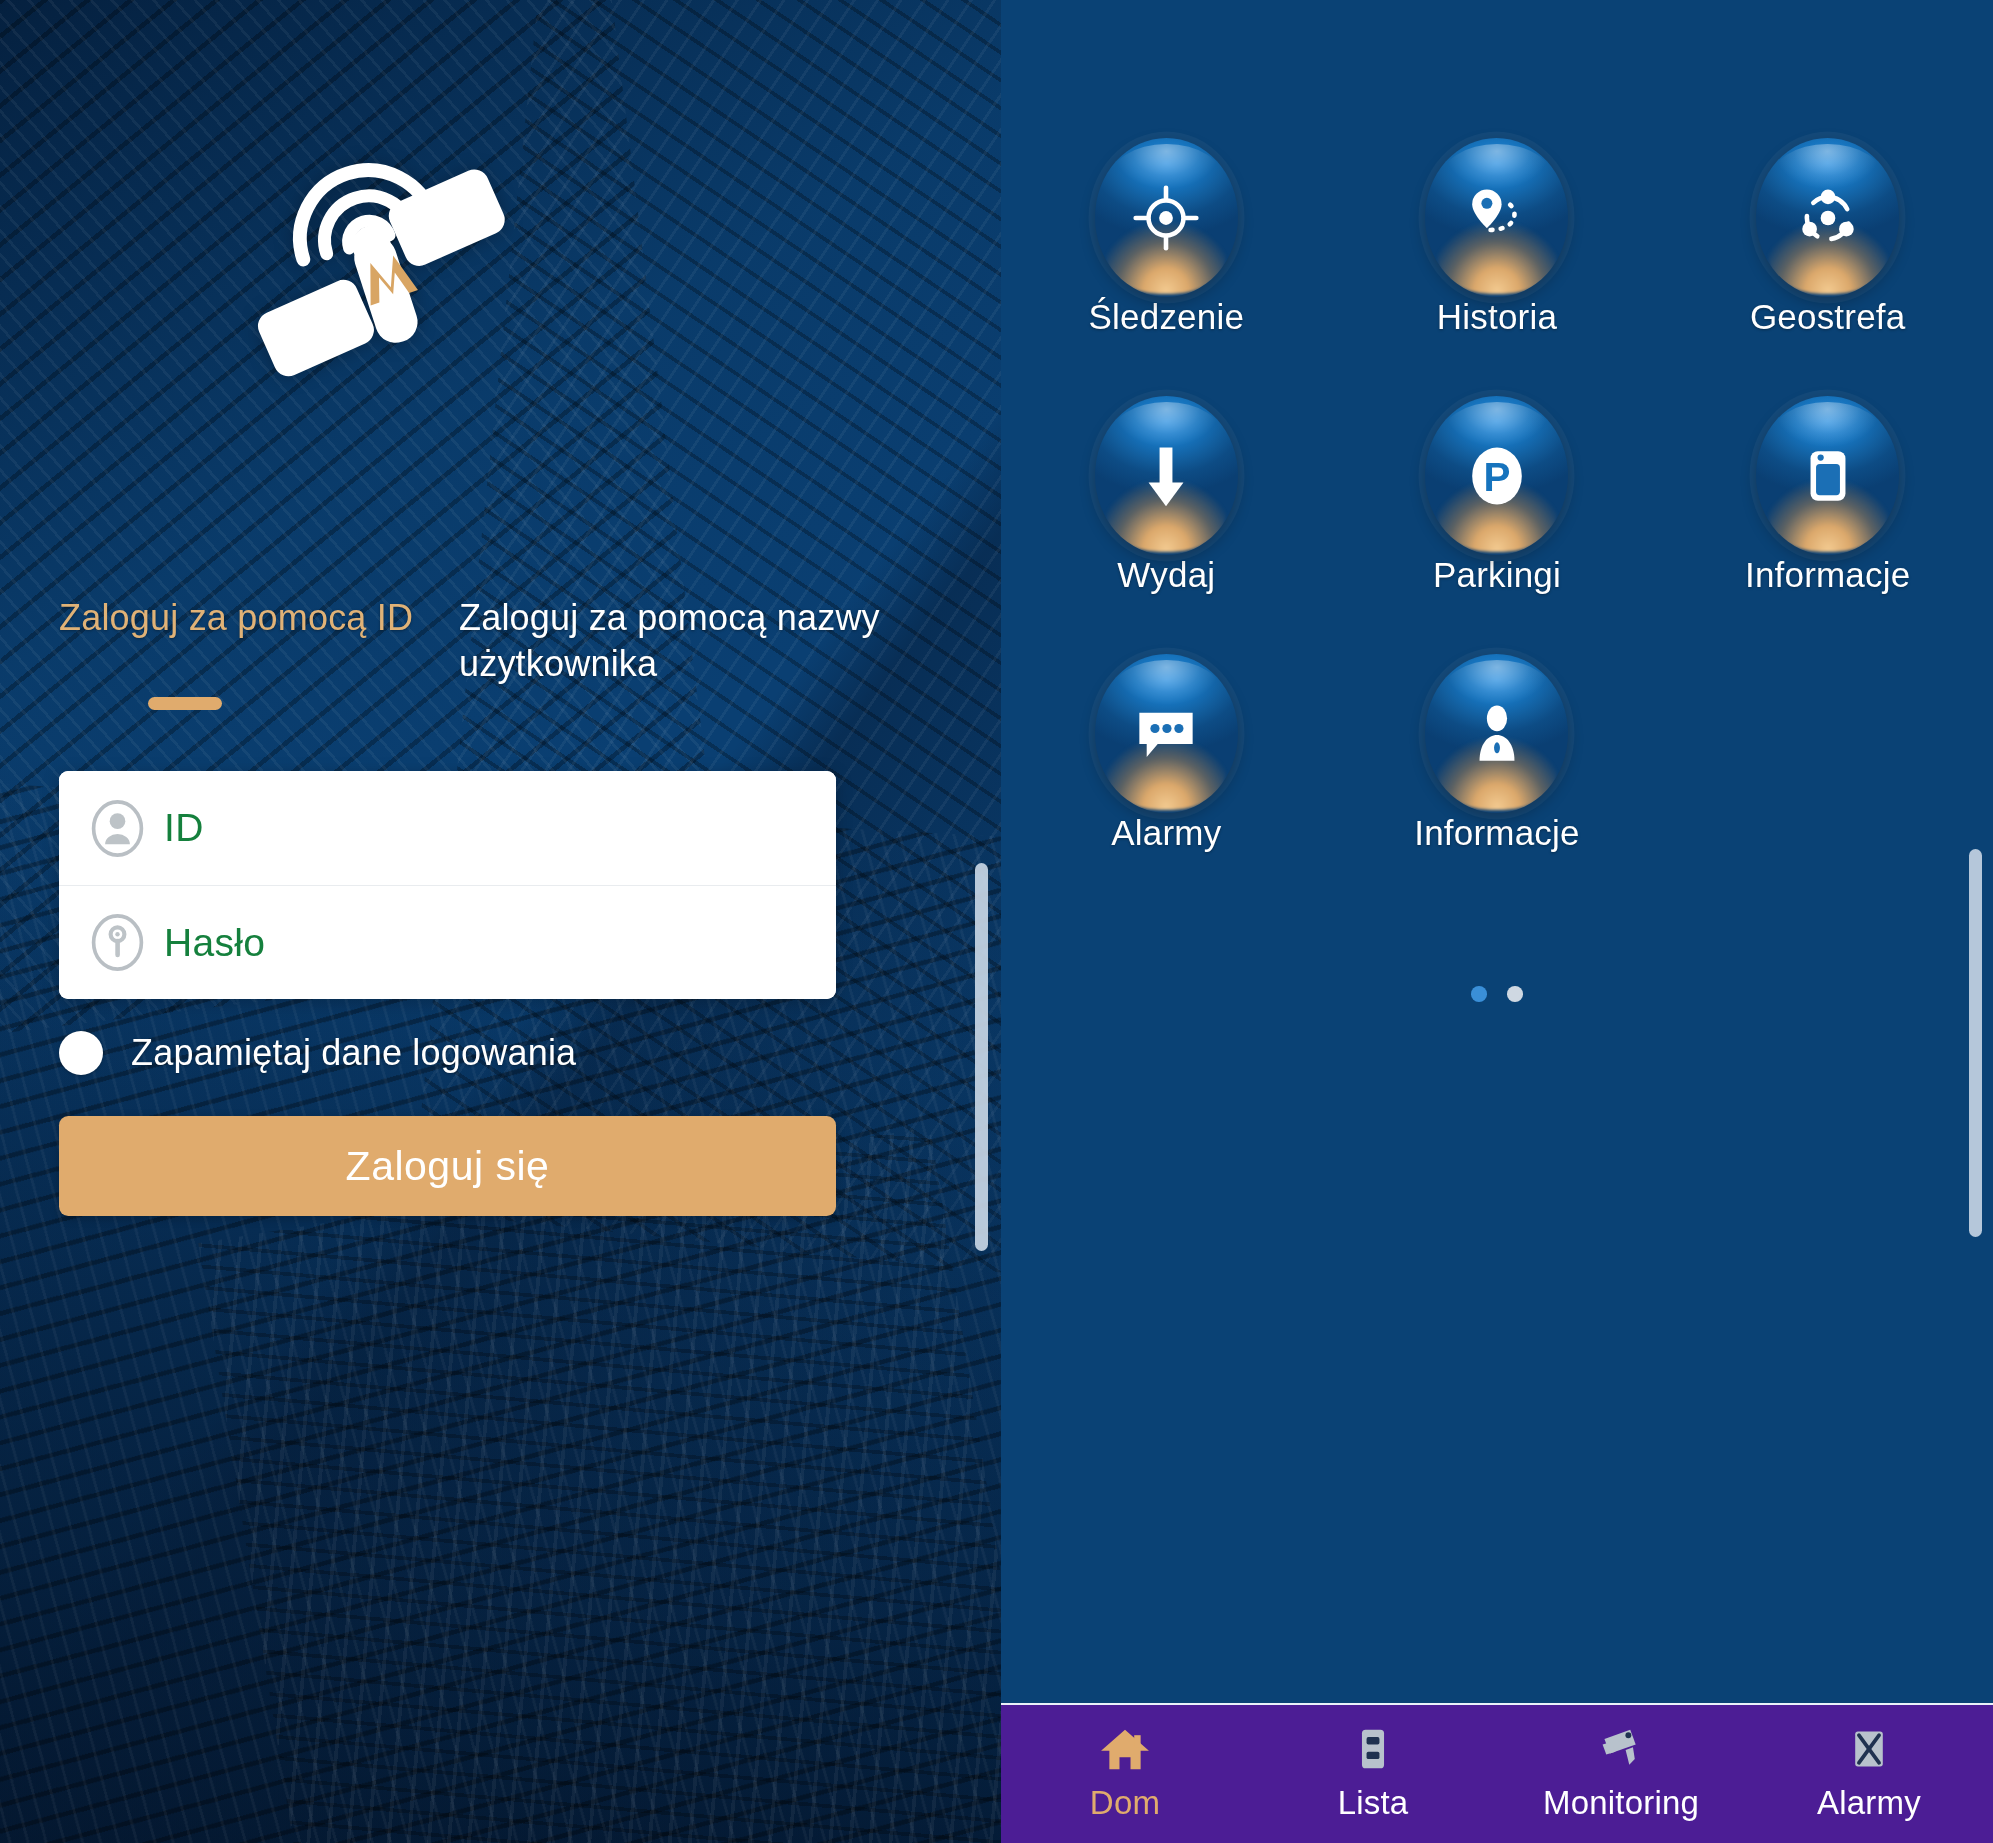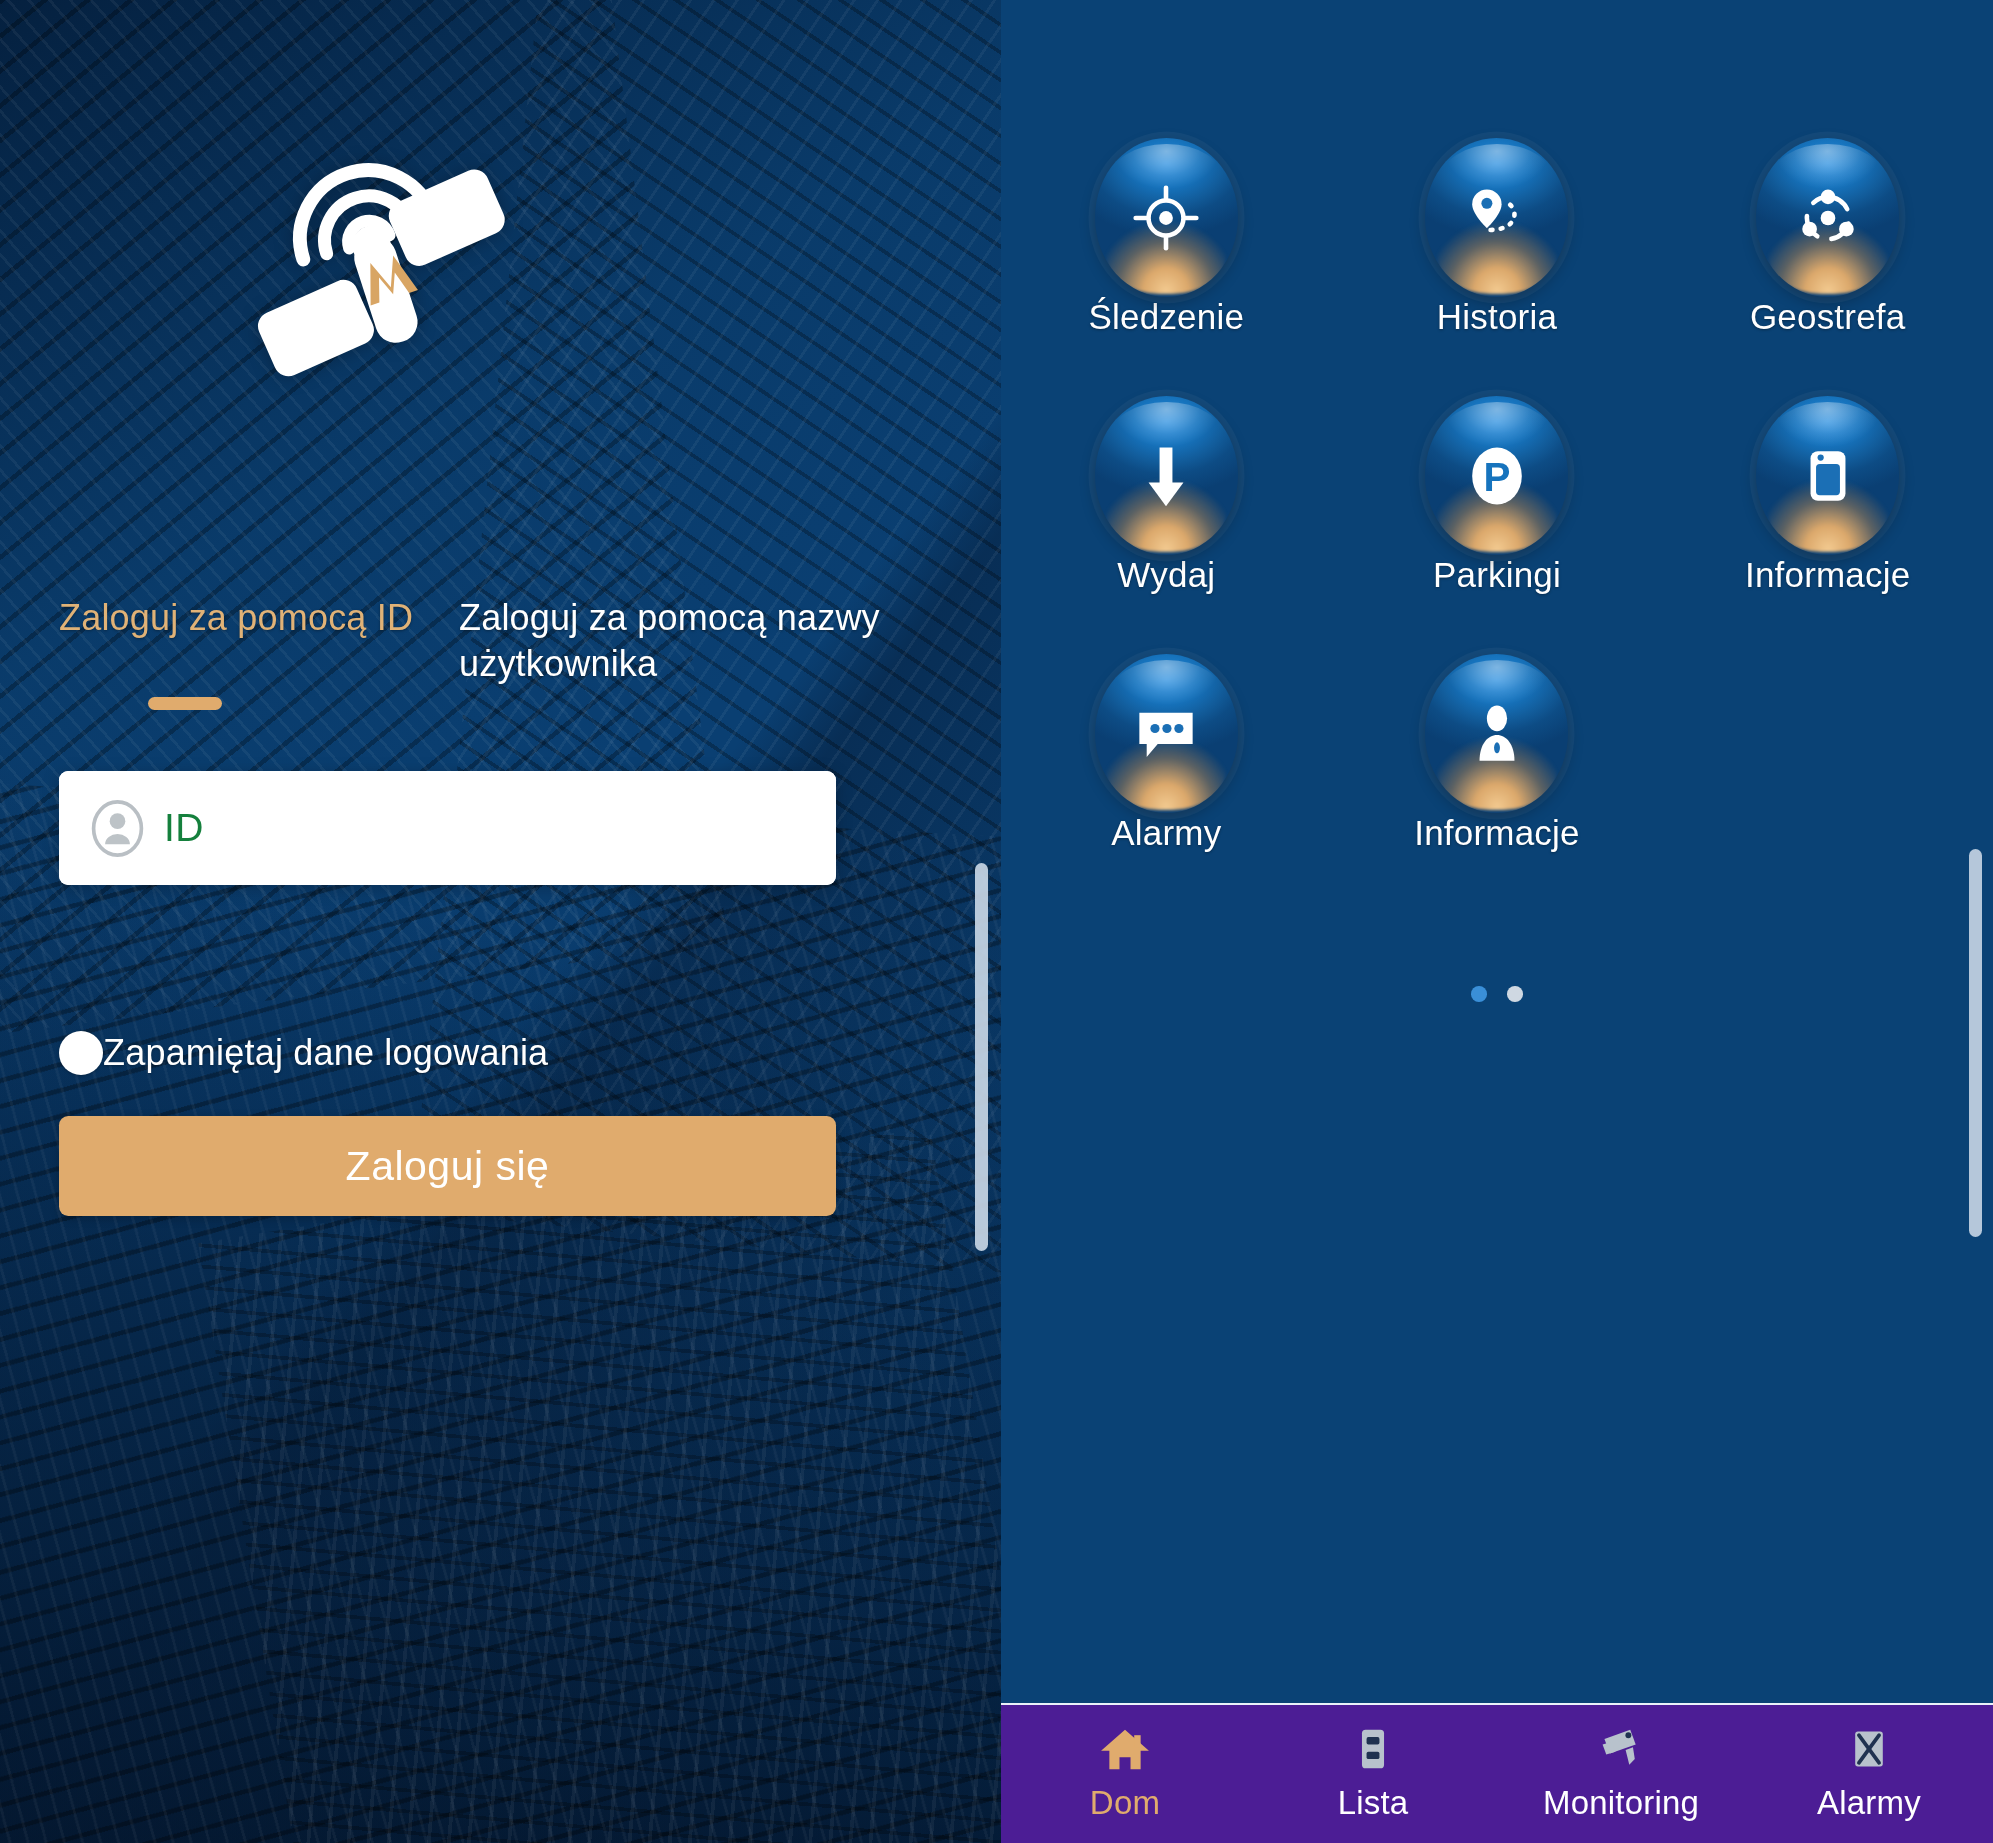--- a/index.html
+++ b/index.html
@@ -102,21 +102,21 @@
   .remember-row {
     position: absolute; left: 59px; top: 1020px; width: 777px; height: 65px;
     display: flex; align-items: center; cursor: pointer;
   }
   .remember-box {
     width: 44px; height: 44px; border-radius: 50%;
     background: #ffffff; flex: 0 0 44px;
     box-shadow: 0 0.9px 2.8px rgba(0,0,0,.25);
   }
   .remember-label {
-    color: #ffffff; font-size: 36px; letter-spacing: 0.2px;
+    margin-left: 28px; color: #ffffff; font-size: 36px; letter-spacing: 0.2px;
     text-shadow: 0 0.9px 2.8px rgba(0,0,0,.3);
   }
 
   
   .login-btn {
     position: absolute; left: 59px; top: 1116px; width: 777px; height: 100px;
     background: #e0ab6d; border: none; border-radius: 9.2px;
     color: #ffffff; font-size: 41px; font-family: "Liberation Sans", sans-serif;
     letter-spacing: 0.5px; cursor: pointer;
     display: flex; align-items: center; justify-content: center;
@@ -247,20 +247,31 @@
       <div class="field">
         <span class="field-icon">
           <svg viewBox="0 0 62 62">
             <ellipse cx="31" cy="31" rx="26" ry="29" fill="none" stroke="#b9bfc4" stroke-width="4"></ellipse>
             <circle cx="31" cy="23" r="8.5" fill="#bdc3c7"></circle>
             <path d="M17.5 48 a13.5 11 0 0 1 27 0 z" fill="#bdc3c7"></path>
           </svg>
         </span>
         <span class="field-text">ID</span>
       </div>
+      <div class="field">
+        <span class="field-icon">
+          <svg viewBox="0 0 62 62">
+            <ellipse cx="31" cy="31" rx="26" ry="29" fill="none" stroke="#b9bfc4" stroke-width="4"></ellipse>
+            <circle cx="31" cy="22" r="7.5" fill="none" stroke="#bdc3c7" stroke-width="4.5"></circle>
+            <circle cx="31" cy="22" r="2.4" fill="#bdc3c7"></circle>
+            <rect x="28.6" y="27" width="5" height="20" rx="2.4" fill="#bdc3c7"></rect>
+          </svg>
+        </span>
+        <span class="field-text">Hasło</span>
+      </div>
     </div>
 
     <div class="remember-row">
       <span class="remember-box"></span>
       <span class="remember-label">Zapamiętaj dane logowania</span>
     </div>
 
     <div class="login-btn">Zaloguj się</div>
 
     <div class="left-scroll"></div>

